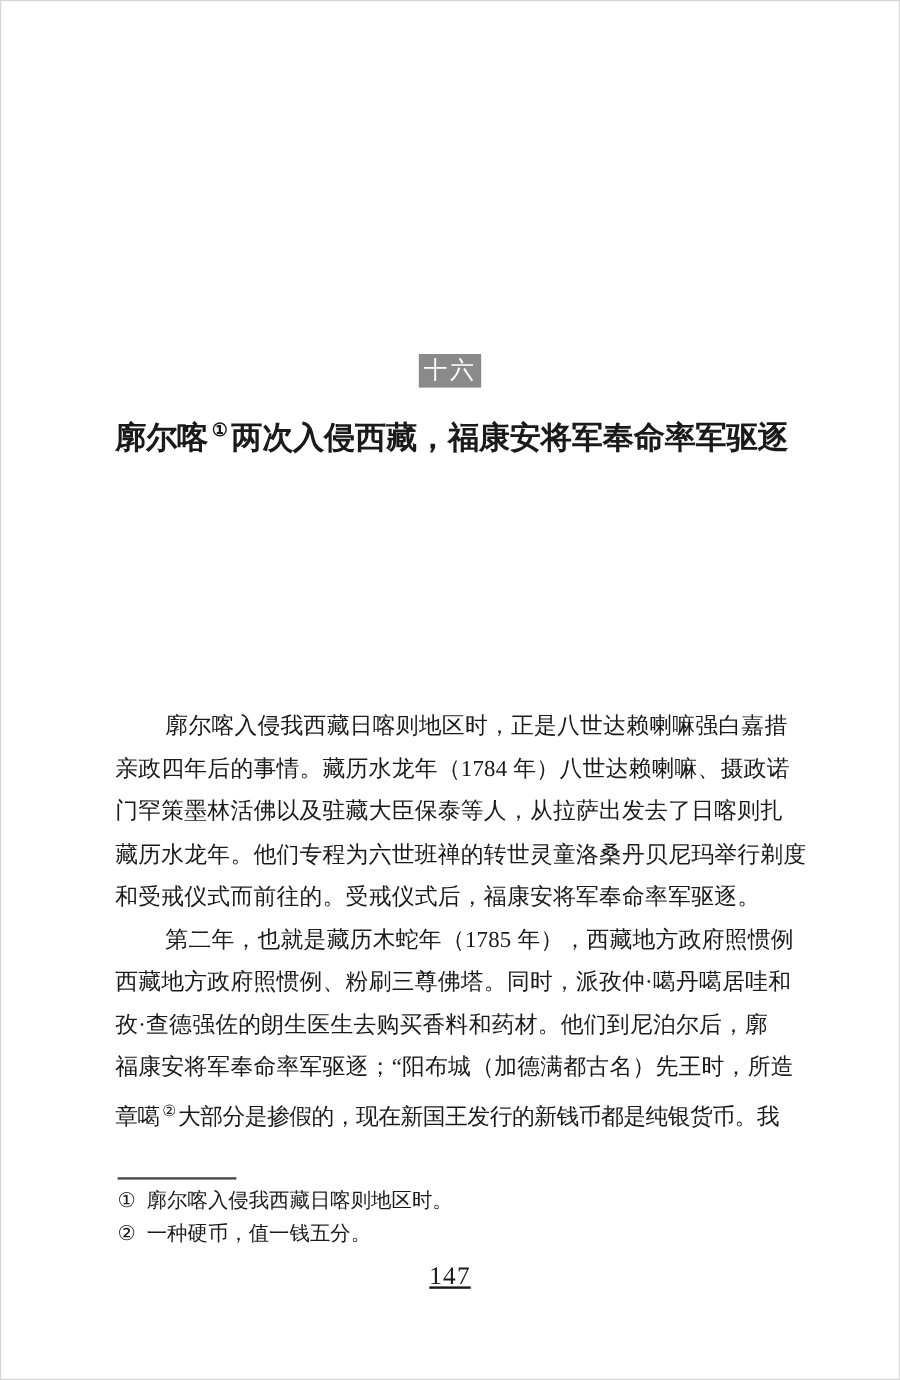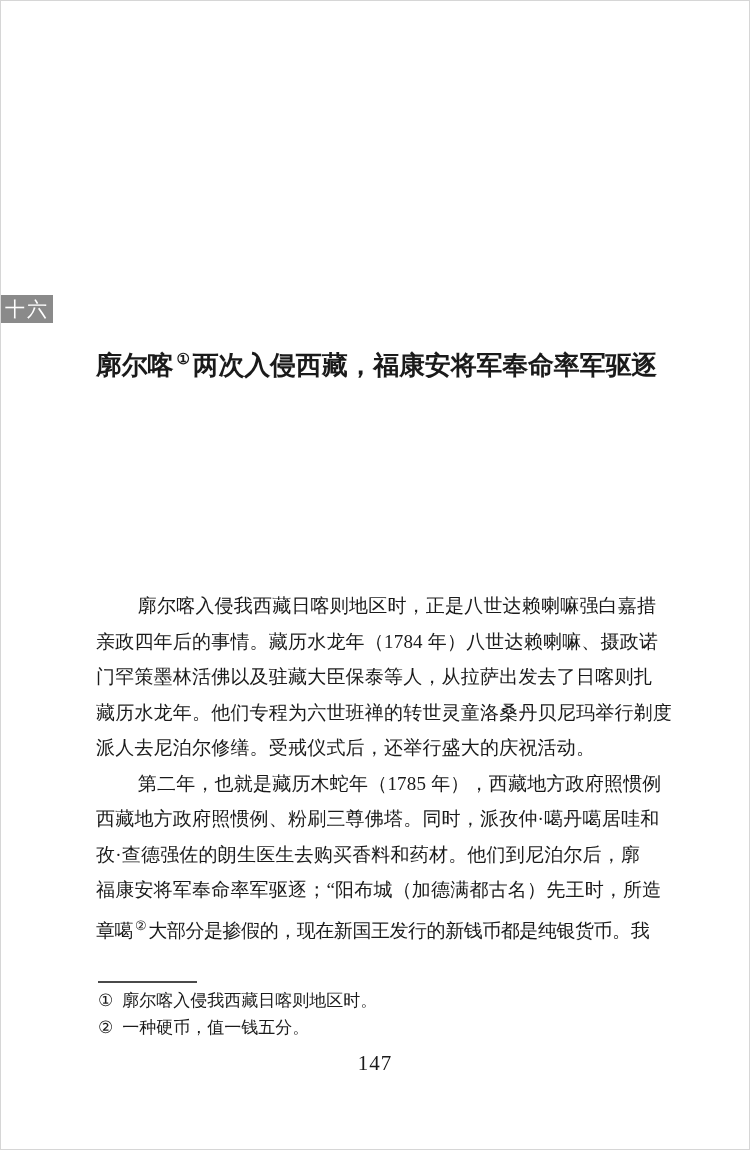--- a/index.html
+++ b/index.html
@@ -12,20 +12,21 @@
     font-family: "Liberation Serif", "DejaVu Serif", serif;
     box-sizing: border-box;
     border: 1px solid #d6d6d6;
     overflow: hidden;
   }
   .badge-row {
     position: absolute;
     top: 294px;
     left: 0;
     width: 100%;
+    text-align: center;
   }
   .chapter-badge {
     display: inline-block;
     background: #8a8a8a;
     color: #ffffff;
     font-size: 20px;
     line-height: 28px;
     padding: 0 4px;
     letter-spacing: 2px;
   }
@@ -88,20 +89,21 @@
     margin-right: 9px;
   }
   .page-number {
     position: absolute;
     top: 1050px;
     left: 0;
     width: 100%;
     text-align: center;
     font-size: 21px;
     letter-spacing: 1px;
+    text-decoration: underline;
   }
 </style>
 </head>
 <body>
 
 <div class="page">
 
   <div class="badge-row">
     <span class="chapter-badge">十六</span>
   </div>
@@ -109,21 +111,21 @@
   <h1 class="chapter-title" style="margin:0;">
     <span>廓尔喀</span><span class="title-sup">①</span><span>两次入侵西藏，福康安将军奉命率军驱逐</span>
   </h1>
 
   <div class="body-block">
     <div class="paragraph">
       <div class="bodyline indent">廓尔喀入侵我西藏日喀则地区时，正是八世达赖喇嘛强白嘉措</div>
       <div class="bodyline">亲政四年后的事情。藏历水龙年（1784 年）八世达赖喇嘛、摄政诺</div>
       <div class="bodyline">门罕策墨林活佛以及驻藏大臣保泰等人，从拉萨出发去了日喀则扎</div>
       <div class="bodyline">藏历水龙年。他们专程为六世班禅的转世灵童洛桑丹贝尼玛举行剃度</div>
-      <div class="bodyline">派人去尼泊尔修缮。受戒仪式后，还举行盛大的庆祝活动。</div>
+      <div class="bodyline">和受戒仪式而前往的。受戒仪式后，福康安将军奉命率军驱逐。</div>
     </div>
     <div class="paragraph">
       <div class="bodyline indent">第二年，也就是藏历木蛇年（1785 年），西藏地方政府照惯例</div>
       <div class="bodyline">西藏地方政府照惯例、粉刷三尊佛塔。同时，派孜仲·噶丹噶居哇和</div>
       <div class="bodyline">孜·查德强佐的朗生医生去购买香料和药材。他们到尼泊尔后，廓</div>
       <div class="bodyline">福康安将军奉命率军驱逐；“阳布城（加德满都古名）先王时，所造</div>
       <div class="bodyline tight"><span>章噶</span><span class="body-sup">②</span><span>大部分是掺假的，现在新国王发行的新钱币都是纯银货币。我</span></div>
     </div>
   </div>
 

